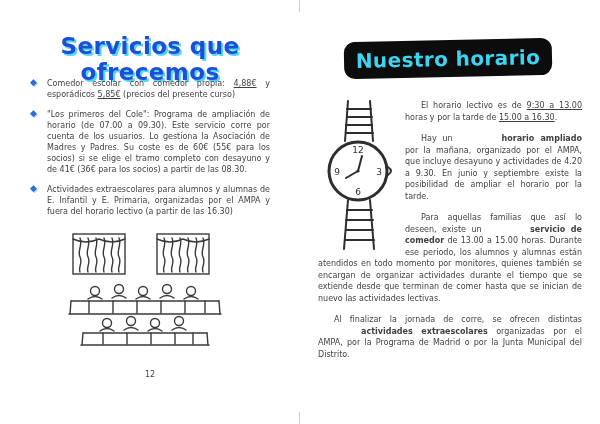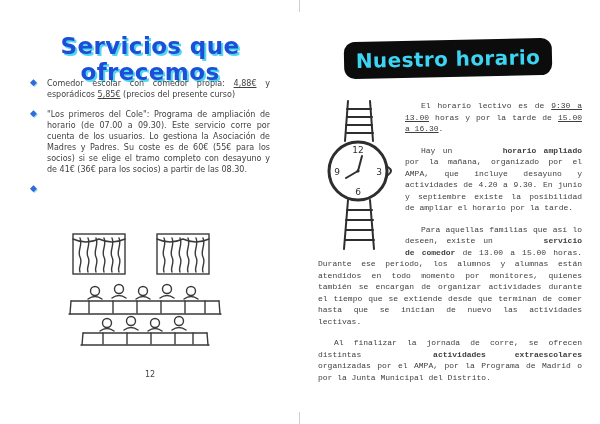--- a/index.html
+++ b/index.html
@@ -47,21 +47,21 @@
     display:flex;align-items:center;justify-content:center;
     transform:rotate(-1.2deg);
   }
   .title-right{
     color:#3cd4f2;font-size:20px;font-weight:bold;letter-spacing:.4px;
   }
   .body-right{
     position:absolute;top:100px;left:18px;width:264px;
     font-size:8px;line-height:11.5px;text-align:justify;
   }
-  .body-right p{margin:0 0 10px 0;text-indent:16px;font-family:Liberation Mono, monospace;}
+  .body-right p{margin:0 0 10px 0;text-indent:16px;}
   .watch-float{float:left;width:78px;height:150px;margin:0 9px 4px 0;}
 
   .b{font-weight:bold;padding-left:43px;}
   .u{text-decoration:underline;margin-top:17px;}
   svg{display:block;width:100%;height:100%;}
 </style>
 </head>
 <body>
 
 <div class="crop crop-v crop-top"></div>
@@ -74,20 +74,21 @@
     <li>
       <span class="diamond">◆</span>
       <span><span>Comedor escolar con comedor propia: </span><span class="u">4,88€</span><span> y esporádicos </span><span class="u">5,85€</span><span> (precios del presente curso)</span></span>
     </li>
     <li>
       <span class="diamond">◆</span>
       <span><span>"Los primeros del Cole": Programa de ampliación de horario (de 07.00 a 09.30). Este servicio corre por cuenta de los usuarios. Lo gestiona la Asociación de Madres y Padres. Su coste es de 60€ (55€ para los socios) si se elige el tramo completo con desayuno y de 41€ (36€ para los socios) a partir de las 08.30.</span></span>
     </li>
     <li>
       <span class="diamond">◆</span>
+      <span><span>Actividades extraescolares para alumnos y alumnas de E. Infantil y E. Primaria, organizadas por el AMPA y fuera del horario lectivo (a partir de las 16.30)</span></span>
     </li>
   </ul>
 
   <div class="illus-dining">
     <svg viewBox="0 0 182 118">
       <g stroke="#3a3a3a" fill="none" stroke-width="1.4" stroke-linecap="round">
 
         <g>
           <rect x="18" y="4" width="52" height="40"></rect>
           <path d="M18,9 q13,6 26,0 q13,6 26,0"></path>

